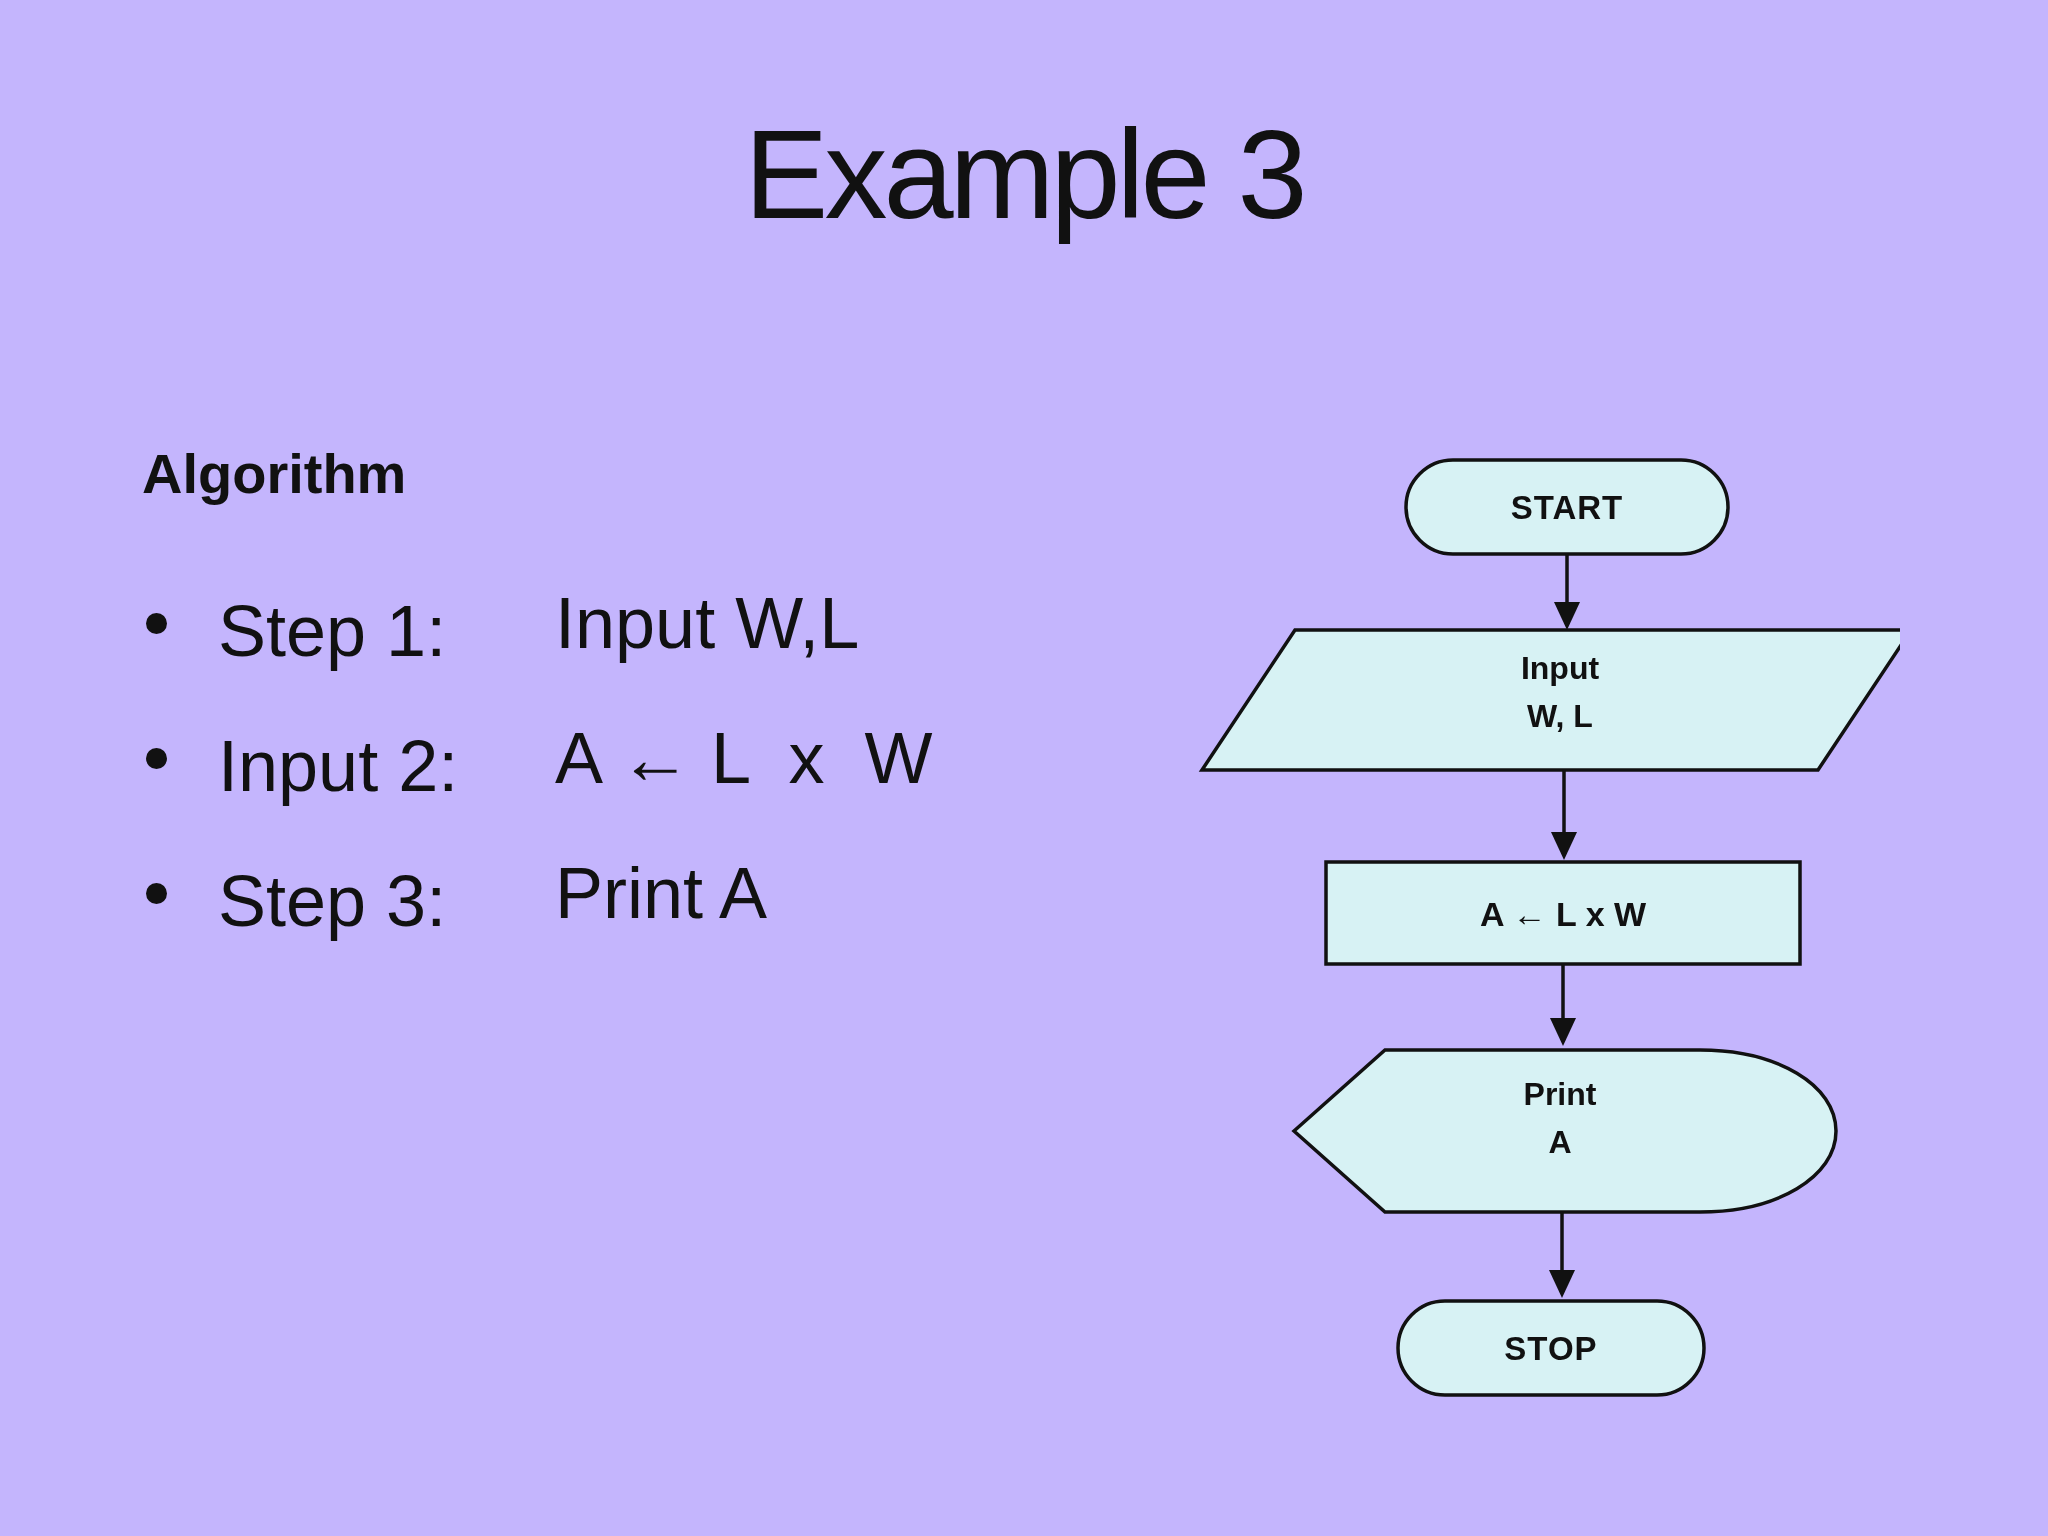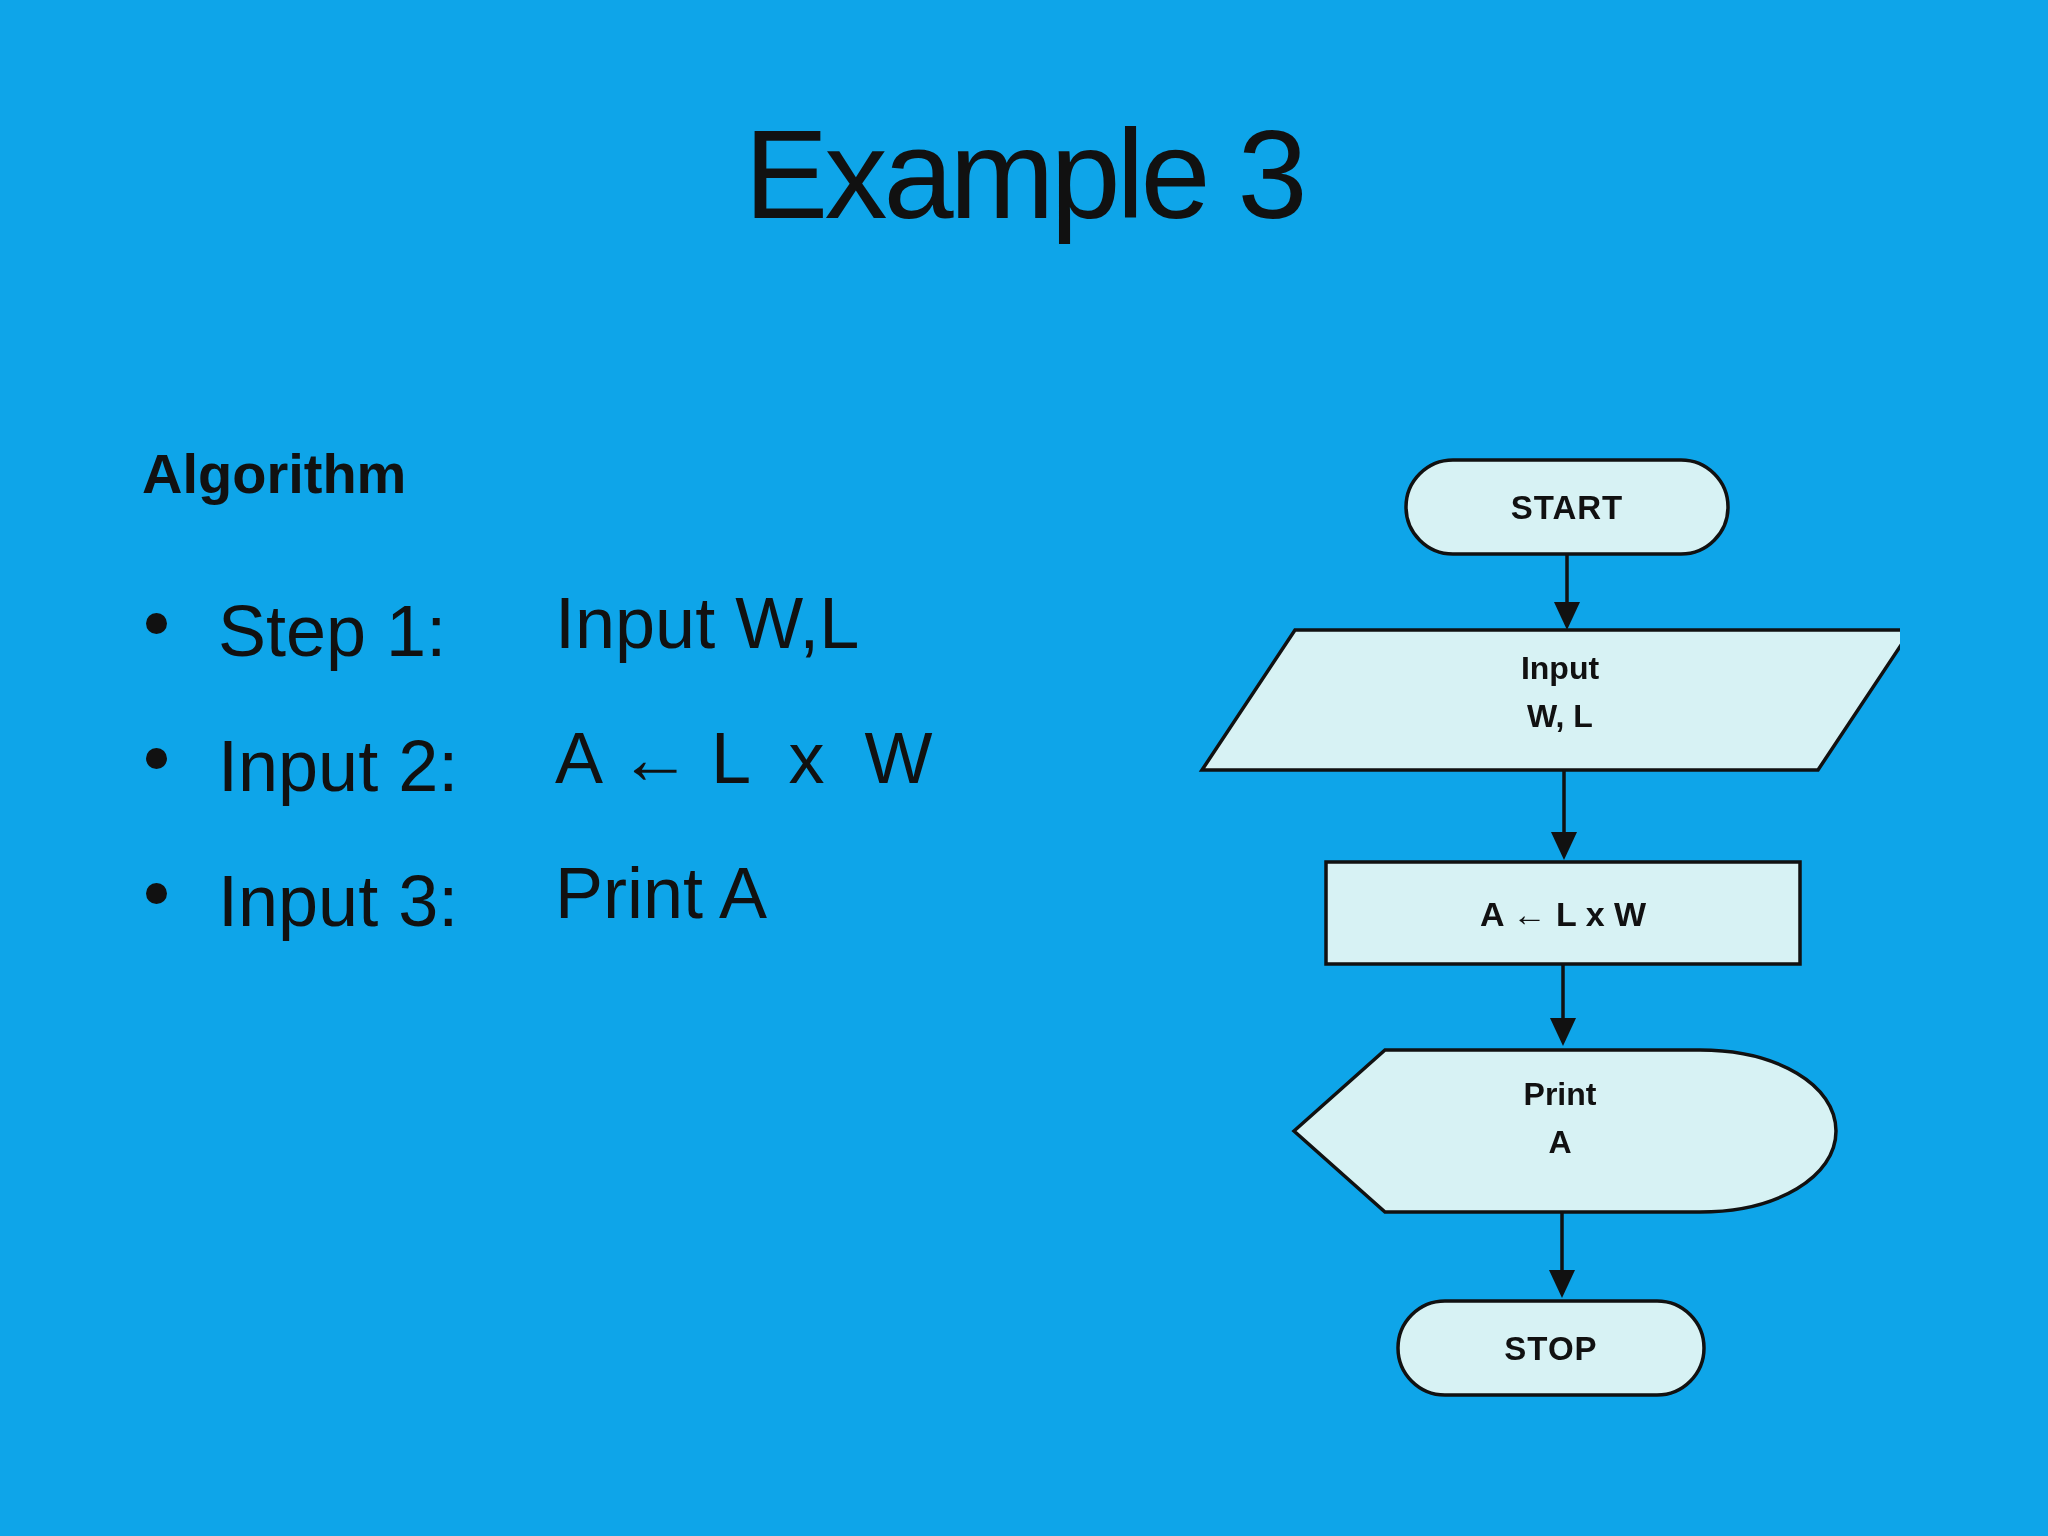--- a/index.html
+++ b/index.html
@@ -12,21 +12,21 @@
   body {
     font-family: "Liberation Sans", "DejaVu Sans", sans-serif;
     background: #ffffff;
     overflow: hidden;
     color: var(--text-color);
   }
   .slide {
     position: relative;
     width: 2048px;
     height: 1536px;
-    background: #0ea5e9;
+    background: #c4b5fd;
   }
   .title {
     position: absolute;
     left: 0; right: 0;
     top: 112px;
     text-align: center;
     font-size: 126px;
     font-weight: 400;
     letter-spacing: -4px;
     line-height: 1;
@@ -118,21 +118,21 @@
     </div>
 
     <div class="step-row" style="top:722px">
       <span class="bullet"></span>
       <span class="step-label">Input 2:</span>
       <span class="step-instruction">A ← L  x  W</span>
     </div>
 
     <div class="step-row" style="top:857px">
       <span class="bullet"></span>
-      <span class="step-label">Input 3:</span>
+      <span class="step-label">Step 3:</span>
       <span class="step-instruction">Print A</span>
     </div>
   </div>
 
   <svg class="flowchart-svg" viewBox="1180 430 720 990" xmlns="http://www.w3.org/2000/svg">
 
     <rect class="node" x="1406" y="460" width="322" height="94" rx="47" ry="47"></rect>
     <text class="node-text size-terminator" x="1567" y="519">START</text>
 
     <line class="flow-line" x1="1567" y1="554" x2="1567" y2="604"></line>

